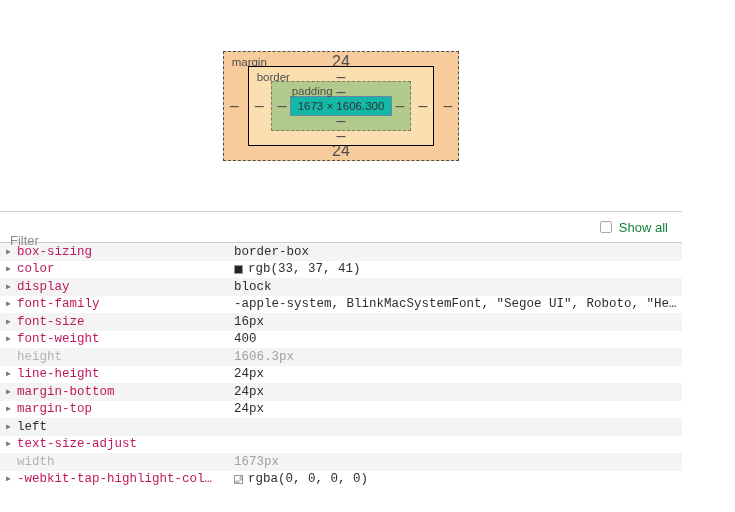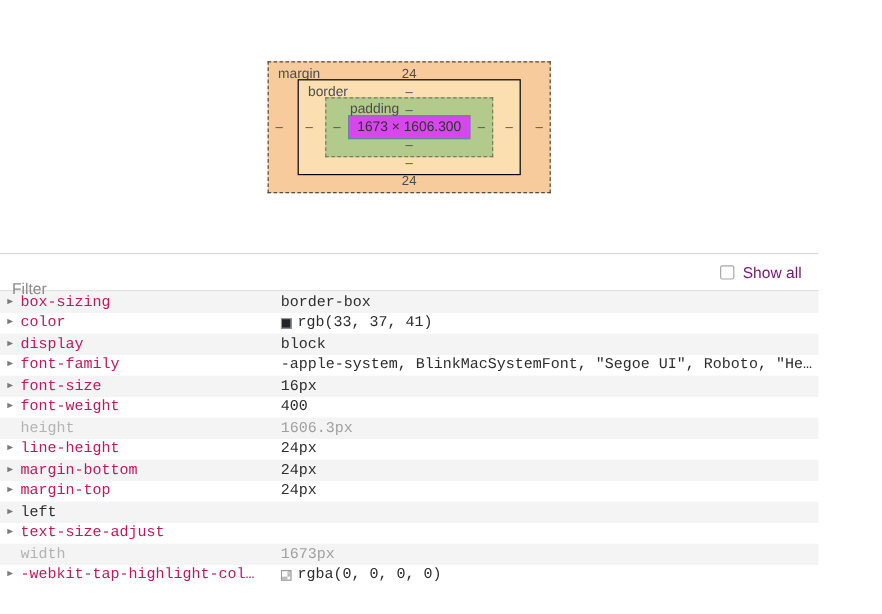--- a/index.html
+++ b/index.html
@@ -36,21 +36,21 @@
     border: 1px solid #000000;
     padding: 14px 22px 14px 22px;
   }
   .bm-padding {
     position: relative;
     background: #b2ca8c;
     border: 1px dashed #7a7a5e;
     padding: 14px 18px 14px 18px;
   }
   .bm-content {
-    background: #d946ef;
+    background: #14b8a6;
     border: 1px solid #6b85a0;
     color: #303030;
     font-size: 11.5px;
     font-family: "Liberation Sans", sans-serif;
     padding: 2px 7px;
     text-align: center;
     white-space: nowrap;
     line-height: 14px;
   }
 
@@ -59,21 +59,21 @@
     font-size: 11.5px;
     color: #4d4d4d;
     font-family: "Liberation Sans", sans-serif;
     line-height: 12px;
   }
   .bm-label.lbl-margin  { left: 8px;  top: 4px; }
   .bm-label.lbl-border  { left: 8px;  top: 4px; }
   .bm-label.lbl-padding { left: 20px;  top: 3px; }
 
   
-  .v { position: absolute; font-size: 11px; color: #4d4d4d; line-height: 12px; white-space: nowrap; }
+  .v { position: absolute; font-size: 16px; color: #4d4d4d; line-height: 12px; white-space: nowrap; }
   .v-top    { top: 4px;  left: 50%; transform: translateX(-50%); }
   .v-bottom { bottom: 3px; left: 50%; transform: translateX(-50%); }
   .v-left   { left: 6px;  top: 50%; transform: translateY(-50%); }
   .v-right  { right: 6px; top: 50%; transform: translateY(-50%); }
   .bm-border .v-top, .bm-border .v-bottom { color: #4d4d4d; }
 
   
   .divider { height: 1px; background: #d0d0d0; width: 100%; }
 
   .filter-bar {
@@ -104,21 +104,21 @@
   }
   .cbox {
     width: 12px; height: 12px;
     border: 1px solid #a8a8a8;
     border-radius: 2px;
     background: #fdfdfd;
     display: inline-block;
   }
   .showall-label {
     font-size: 13px;
-    color: #701a75;
+    color: #15803d;
     font-family: "Liberation Sans", sans-serif;
   }
 
   
   .prop-list { width: 100%; background: #fff; }
   .prop-row {
     display: flex;
     align-items: center;
     height: 17.5px;
     font-family: "Liberation Mono", monospace;

